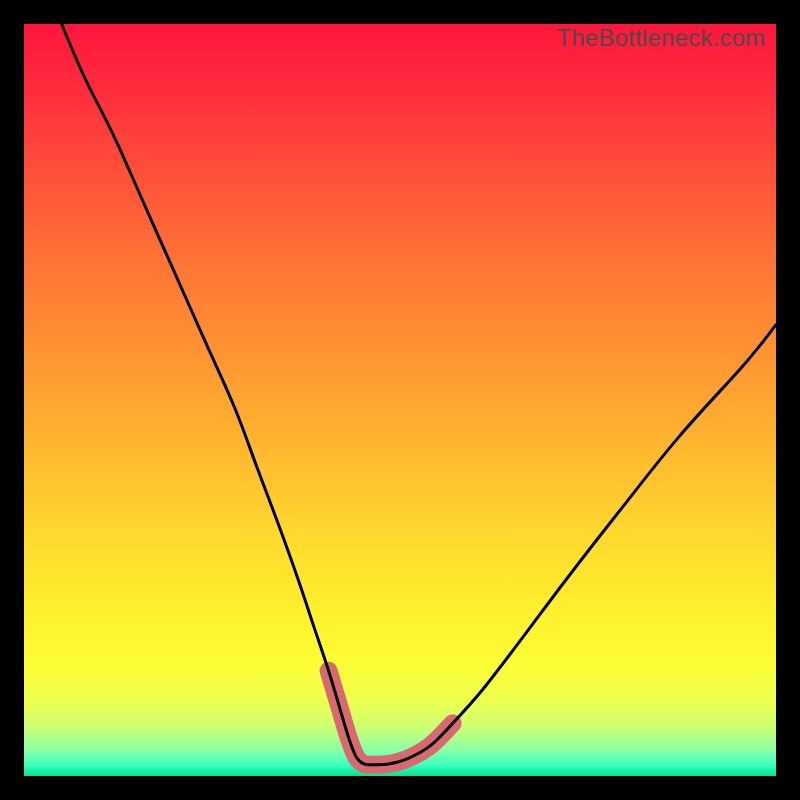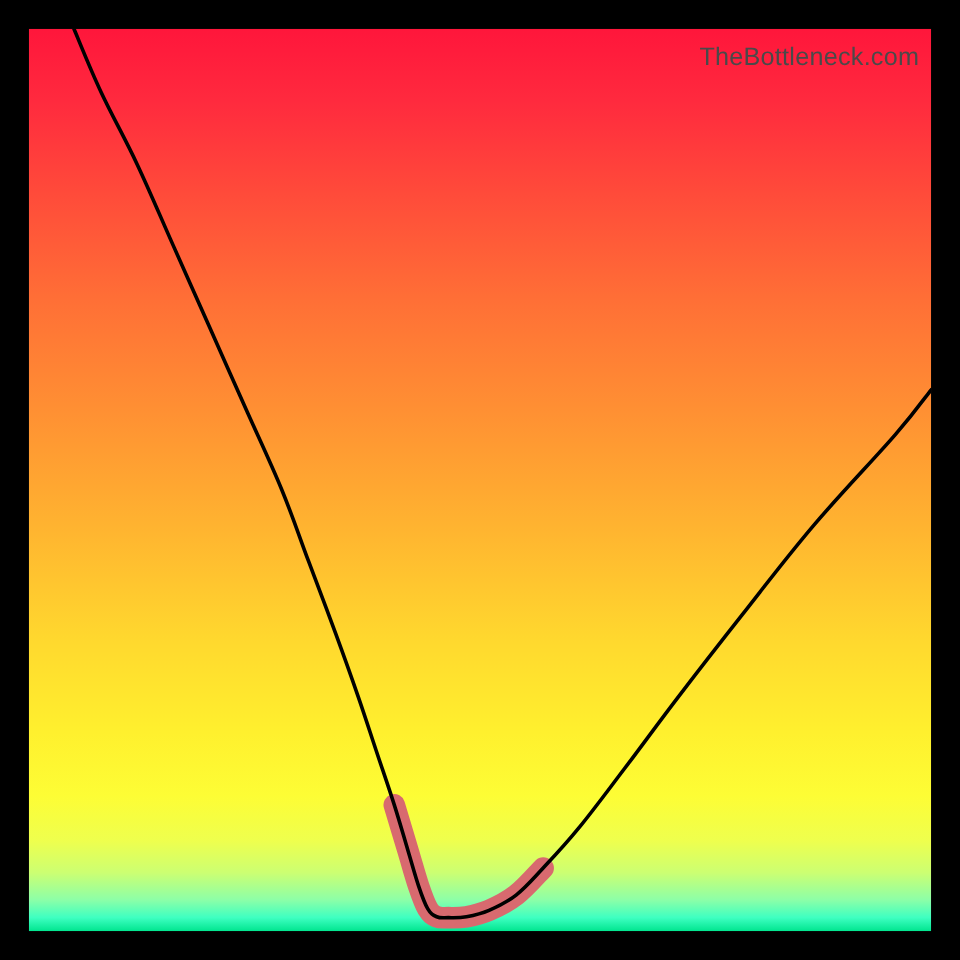--- a/index.html
+++ b/index.html
@@ -21,24 +21,24 @@
   }
   .plot {
     position: absolute;
     left: 0;
     top: 0;
     width: 752px;
     height: 752px;
   }
   .watermark {
     position: absolute;
-    top: 12px;
+    top: 0;
     right: 10px;
     color: #4a4a4a;
-    font-size: 21px;
+    font-size: 24px;
     font-weight: 500;
     letter-spacing: 0.2px;
     user-select: none;
   }
   svg { display: block; }
 </style>
 </head>
 <body>
 
 <div class="frame">

